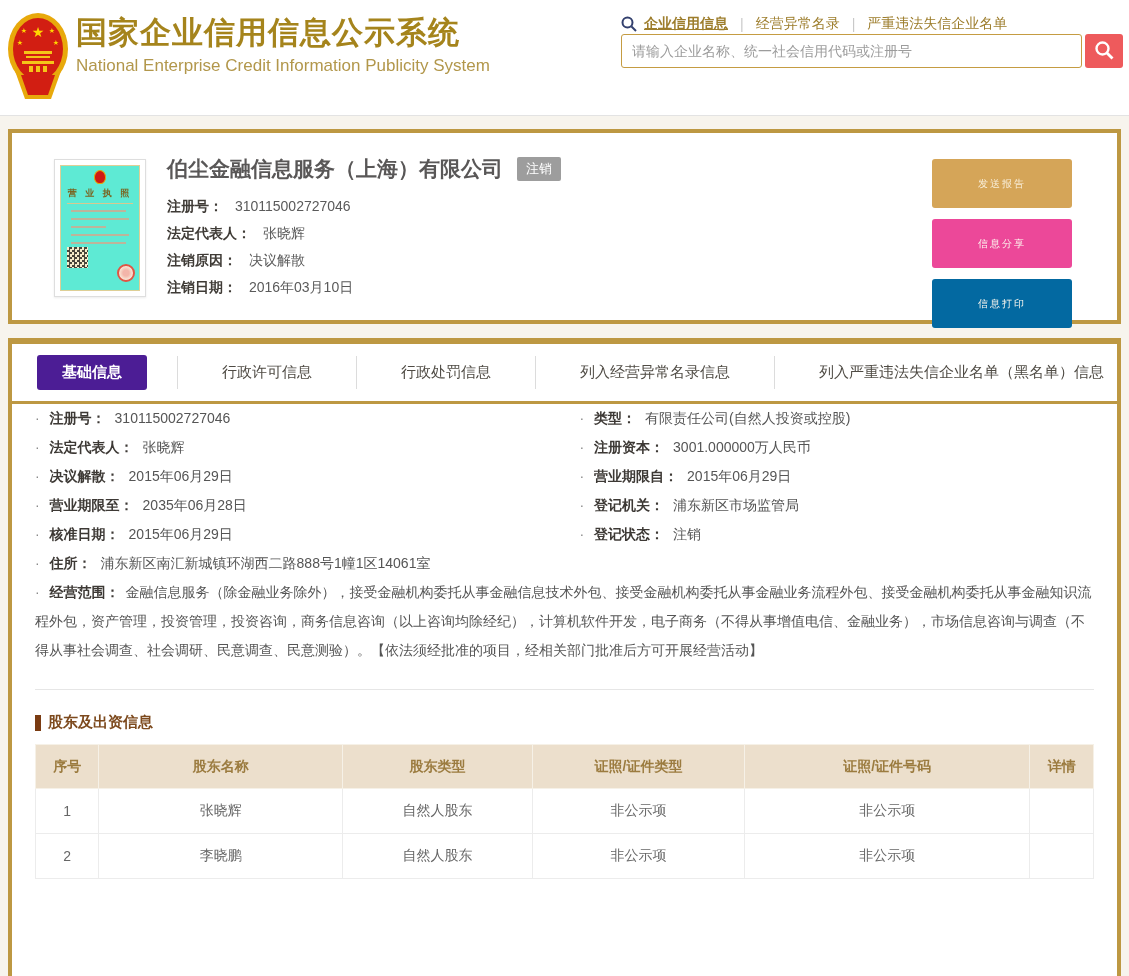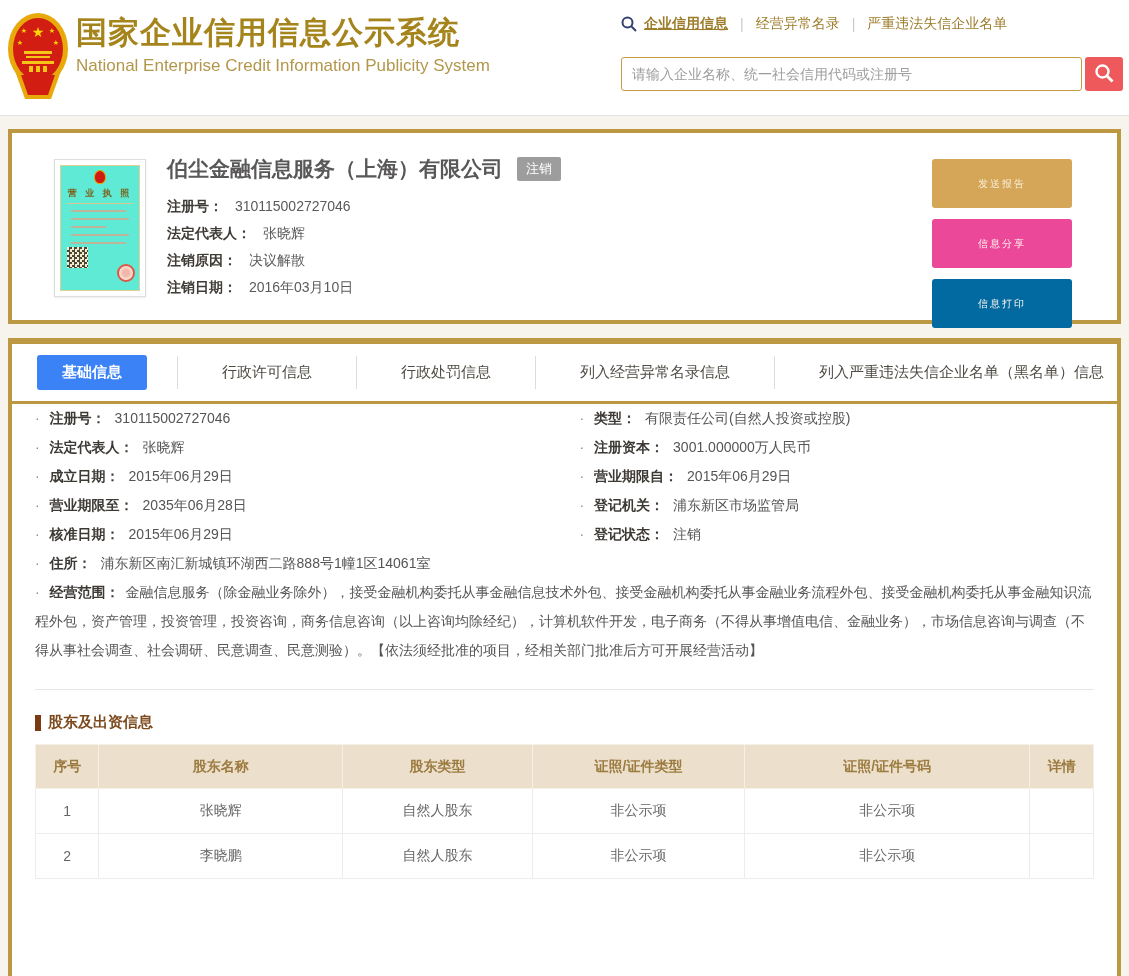--- a/index.html
+++ b/index.html
@@ -20,21 +20,21 @@
   .logo { position: absolute; left: 7px; top: 11px; }
   .title-block { position: absolute; left: 76px; top: 13px; }
   .site-title {
     font-size: 31px; font-weight: bold; color: #a5841c;
     letter-spacing: 1px; line-height: 40px;
   }
   .site-subtitle { font-size: 17px; color: #b2974b; margin-top: 3px; }
 
   .search-block { position: absolute; right: 6px; top: 15px; width: 502px; }
   .search-tabs {
-    display: flex; align-items: center; font-size: 14px; margin-bottom: 24px;
+    display: flex; align-items: center; font-size: 14px; margin-bottom: 1px;
   }
   .search-tabs .mag { margin-right: 7px; display: inline-flex; }
   .search-tab {
     color: #9d7d2c; text-decoration: none; cursor: pointer; white-space: nowrap;
   }
   .search-tab.active { text-decoration: underline; font-weight: bold; }
   .tab-sep { color: #c9c9c9; margin: 0 12px; }
   .search-row { display: flex; align-items: stretch; }
   .search-input {
     flex: 1; height: 34px; border: 1px solid #c59c42; border-radius: 3px;
@@ -117,21 +117,21 @@
     border-top-width: 6px;
     background: #fff;
     height: 660px;
   }
   .tabs-row { display: flex; align-items: center; padding: 11px 0 11px 25px; }
   .nav-tab {
     font-size: 15px; color: #4f4b44; cursor: pointer;
     padding: 7px 44px; border-left: 1px solid #dcdcdc; white-space: nowrap;
   }
   .nav-tab.active {
-    background: #3b82f6; color: #fff; border-left: none;
+    background: #4c1d95; color: #fff; border-left: none;
     border-radius: 3px; padding: 8px 25px; margin-right: 30px; font-weight: bold;
   }
   .gold-divider { height: 3px; background: #bd9842; }
 
   .content { padding: 0 23px; }
   .section-title {
     margin: 23px 0 12px 0; font-size: 15px; font-weight: bold; color: #7d4a1e;
     display: flex; align-items: center;
   }
   .section-title::before {
@@ -288,21 +288,21 @@
       <div class="field">
         <span class="lbl">类型：</span><span class="val">有限责任公司(自然人投资或控股)</span>
       </div>
       <div class="field">
         <span class="lbl">法定代表人：</span><span class="val">张晓辉</span>
       </div>
       <div class="field">
         <span class="lbl">注册资本：</span><span class="val">3001.000000万人民币</span>
       </div>
       <div class="field">
-        <span class="lbl">成立日期：</span><span class="val">2015年06月29日</span>
+        <span class="lbl">决议解散：</span><span class="val">2015年06月29日</span>
       </div>
       <div class="field">
         <span class="lbl">营业期限自：</span><span class="val">2015年06月29日</span>
       </div>
       <div class="field">
         <span class="lbl">营业期限至：</span><span class="val">2035年06月28日</span>
       </div>
       <div class="field">
         <span class="lbl">登记机关：</span><span class="val">浦东新区市场监管局</span>
       </div>

